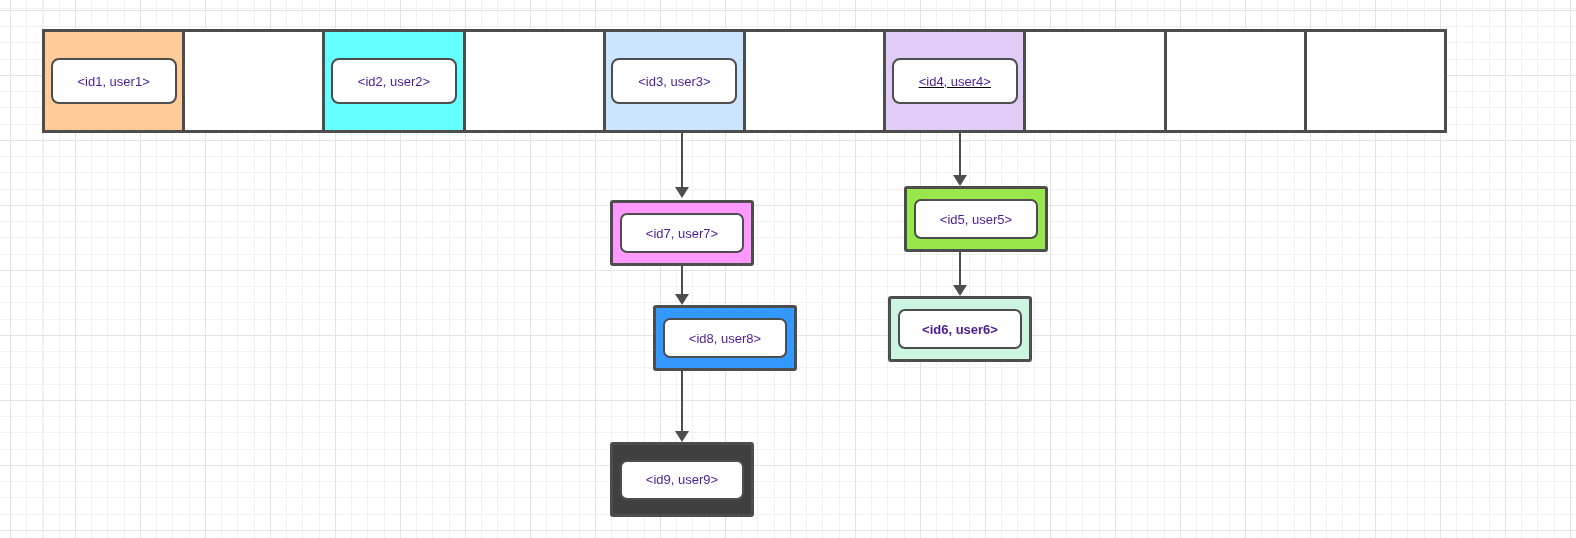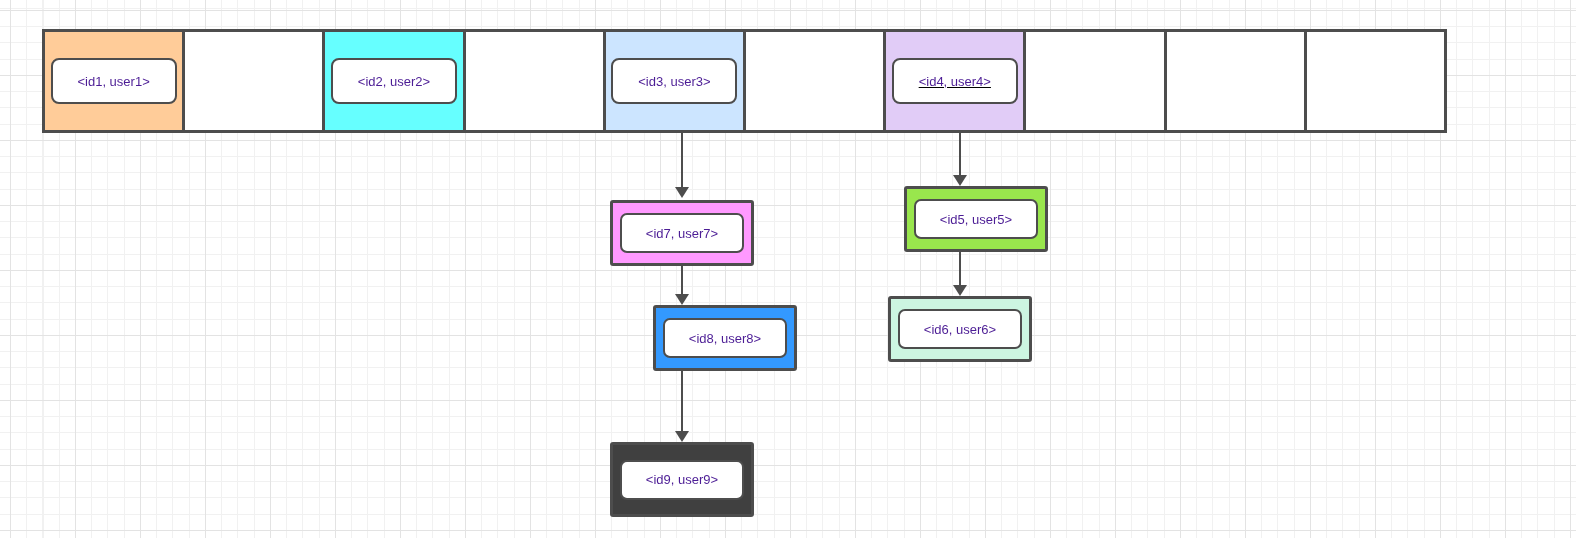--- a/index.html
+++ b/index.html
@@ -149,19 +149,19 @@
   </div>
 
   <div class="arrow" style="left:953px;top:132px;height:54px"></div>
   <div class="node" style="left: 888px; top: 186px; background-color: rgb(153, 230, 77); margin-left: 16px;">
     <div class="pill">
       <span class="pill-text">&lt;id5, user5&gt;</span>
     </div>
   </div>
 
   <div class="arrow" style="left:953px;top:252px;height:44px"></div>
-  <div class="node" style="left: 888px; top: 296px; background-color: rgb(204, 245, 225);">
+  <div class="node" style="left: 888px; top: 296px; background-color: rgb(204, 245, 225); font-weight: bold;">
     <div class="pill">
       <span class="pill-text">&lt;id6, user6&gt;</span>
     </div>
   </div>
 
 </div>
 
 </body></html>

